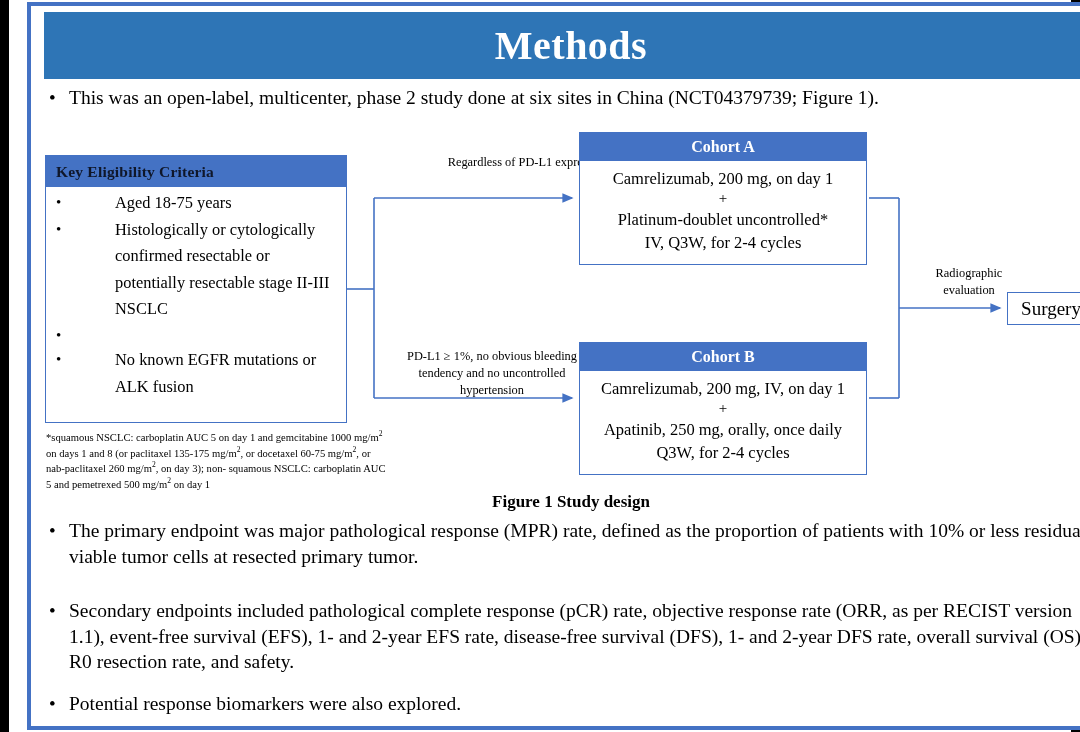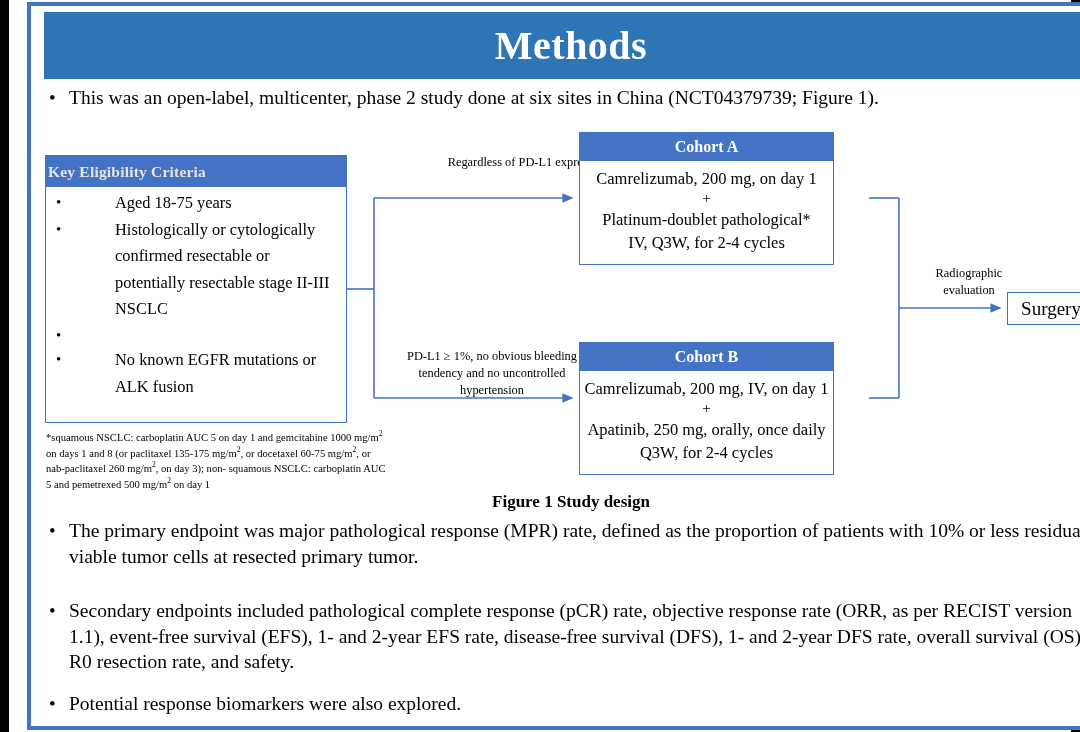--- a/index.html
+++ b/index.html
@@ -109,26 +109,26 @@
     box-sizing: border-box;
     background: #ffffff;
   }
   #elig-head {
     position: absolute;
     left: 0px;
     top: 0px;
     width: 300px;
     height: 31px;
     background: #4472C4;
-    color: #e5e5e5;
+    color: #0f172a;
     font-size: 15.5px;
     font-weight: bold;
     display: flex;
     align-items: center;
-    padding-left: 2px;
+    padding-left: 10px;
     box-sizing: border-box;
     letter-spacing: 0.2px;
   }
   #elig-list {
     position: absolute;
     left: 0;
     top: 34px;
     width: 300px;
     padding: 0;
     margin: 0;
@@ -157,21 +157,21 @@
     font-size: 10.6px;
     line-height: 1.42;
     color: #000000;
     font-family: "Liberation Serif", "DejaVu Serif", serif;
   }
   #footnote sup { font-size: 7.6px; vertical-align: super; }
 
   
   .cohort-box {
     position: absolute;
-    width: 255px;
+    width: 288px;
     border: 1px solid #4472C4;
     box-sizing: border-box;
     background: #ffffff;
   }
   .cohort-head {
     height: 28px;
     background: #4472C4;
     color: #ffffff;
     font-size: 16px;
     font-weight: bold;
@@ -313,21 +313,21 @@
 
       <div class="annot" id="annot-pdl1-any">Regardless of PD-L1 expression</div>
       <div class="annot" id="annot-pdl1-pos">PD-L1 ≥ 1%, no obvious bleeding tendency and no uncontrolled hypertension</div>
       <div class="annot" id="annot-radio">Radiographic evaluation</div>
 
       <div class="cohort-box" id="cohort-a">
         <div class="cohort-head">Cohort A</div>
         <div class="cohort-body">
           <div>Camrelizumab, 200 mg, on day 1</div>
           <div class="plus">+</div>
-          <div>Platinum-doublet pathological*</div>
+          <div>Platinum-doublet uncontrolled*</div>
           <div>IV, Q3W, for 2-4 cycles</div>
         </div>
       </div>
 
       <div class="cohort-box" id="cohort-b">
         <div class="cohort-head">Cohort B</div>
         <div class="cohort-body">
           <div>Camrelizumab, 200 mg, IV, on day 1</div>
           <div class="plus">+</div>
           <div>Apatinib, 250 mg, orally, once daily</div>

